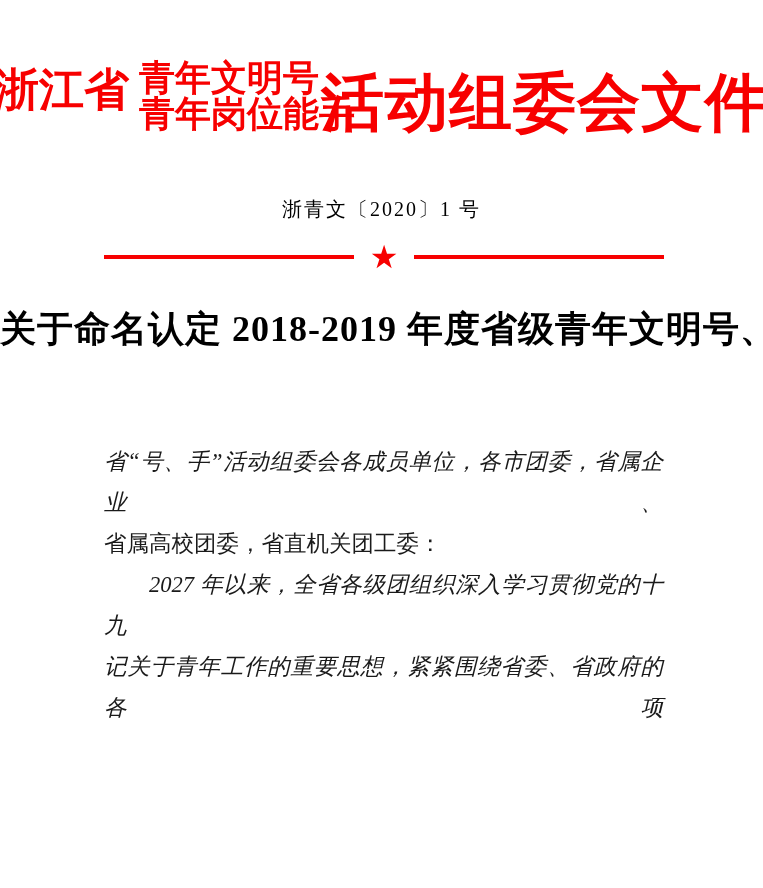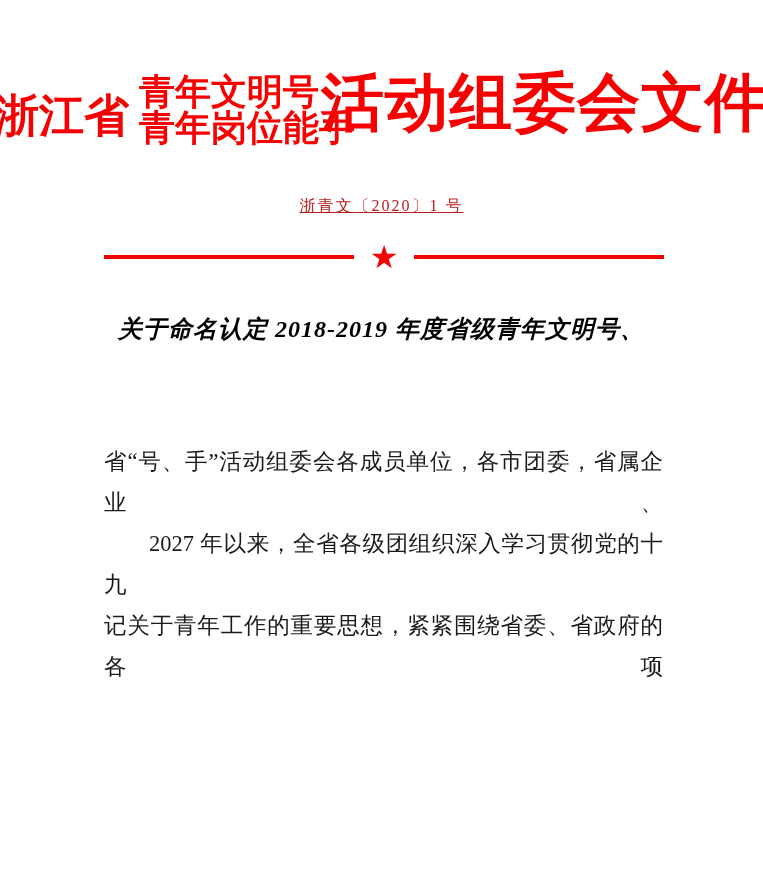--- a/index.html
+++ b/index.html
@@ -14,21 +14,21 @@
   .page {
     position: absolute; inset: 0;
     background: #ffffff;
   }
 
   
   .letterhead {
     position: absolute;
     top: 60px; left: 0; right: 0;
     display: flex;
-    align-items: flex-end;
+    align-items: flex-start;
     justify-content: center;
     gap: 10px;
     color: #f70000;
     font-weight: bold;
     white-space: nowrap;
   }
   .hdr-prefix {
     font-size: 45px;
     letter-spacing: 0px;
   }
@@ -48,24 +48,23 @@
   .hdr-suffix {
     font-size: 63px;
     letter-spacing: 1px;
   }
 
   
   .doc-number {
     position: absolute;
     top: 196px; left: 0; right: 0;
     text-align: center;
-    font-size: 16px;
+    font-size: 20px;
     letter-spacing: 2px;
-    color: #b91c1c;
-    text-decoration: underline;
+    color: #000000;
   }
 
   
   .divider {
     position: absolute;
     top: 242px; left: 104px; right: 99px;
     height: 30px;
     display: flex;
     align-items: center;
     gap: 16px;
@@ -82,41 +81,41 @@
     font-family: "DejaVu Sans", sans-serif;
   }
 
   
   .doc-title {
     position: absolute;
     top: 306px; left: 0; right: 0;
     text-align: center;
     font-weight: bold;
     color: #000000;
-    font-size: 24px;
+    font-size: 36px;
     line-height: 46px;
     letter-spacing: 1px;
-    font-style: italic;
   }
   .doc-title .t-line { white-space: nowrap; }
 
   
   .body-text {
     position: absolute;
     top: 441px; left: 104px;
     width: 559px;
     font-size: 22.5px;
     line-height: 41px;
     color: #1a1a1a;
   }
   .body-line { white-space: nowrap; }
   .body-line.justify {
     white-space: normal;
     text-align: justify;
     text-align-last: justify;
+    font-style: italic;
   }
   .body-line.indent { text-indent: 2em; }
 </style>
 </head>
 <body>
 
 <div class="page">
 
   <div class="letterhead">
     <span class="hdr-prefix">浙江省</span>
@@ -134,17 +133,18 @@
     <span class="star">★</span>
     <span class="rule"></span>
   </div>
 
   <div class="doc-title">
     <div class="t-line">关于命名认定 2018-2019 年度省级青年文明号、</div>
   </div>
 
   <div class="body-text">
       <div class="body-line justify">省“号、手”活动组委会各成员单位，各市团委，省属企业、</div>
+      <div class="body-line">省属高校团委，省直机关团工委：</div>
       <div class="body-line indent justify">2027 年以来，全省各级团组织深入学习贯彻党的十九</div>
       <div class="body-line justify">记关于青年工作的重要思想，紧紧围绕省委、省政府的各项</div>
     </div>
 
 </div>
 
 </body></html>

